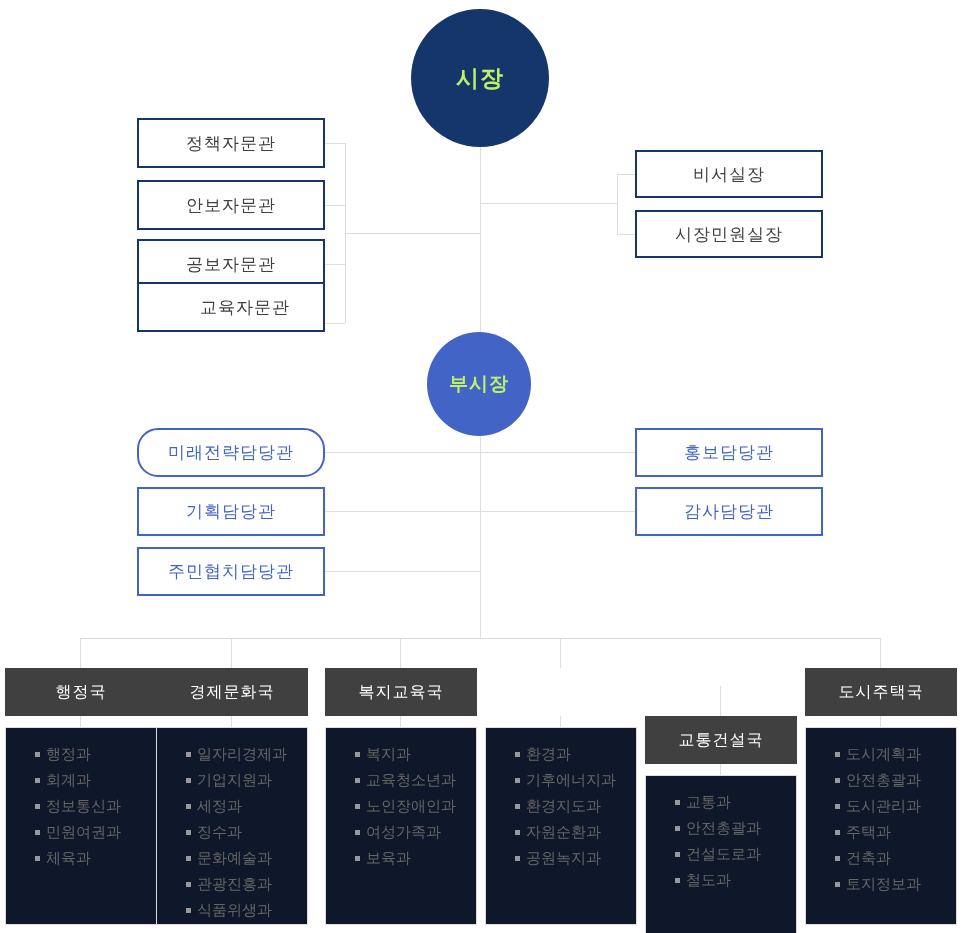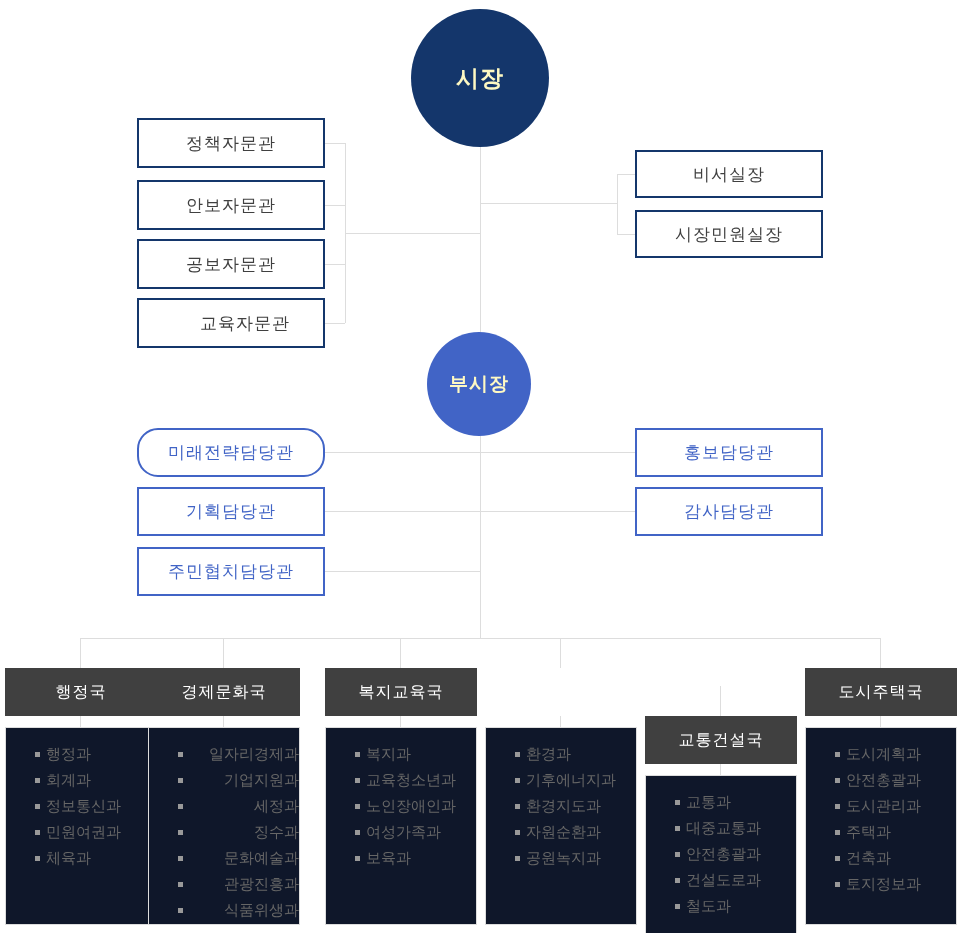--- a/index.html
+++ b/index.html
@@ -6,21 +6,21 @@
   body{font-family:"Liberation Sans","DejaVu Sans",sans-serif;}
   #stage{position:relative;width:965px;height:933px;background:#fff;overflow:hidden;}
 
   
   .ln{position:absolute;background:#dddddd;}
   .ln-h{height:1px;}
   .ln-v{width:1px;}
 
   
   .circle{position:absolute;border-radius:50%;display:flex;align-items:center;justify-content:center;
-          color:#fef9c3;font-weight:bold;letter-spacing:1px;}
+          color:#bef264;font-weight:bold;letter-spacing:1px;}
   .circle.mayor{left:411px;top:9px;width:138px;height:138px;background:#14366B;font-size:23px;}
   .circle.vice{left:427px;top:332px;width:104px;height:104px;background:#4164C6;font-size:19px;}
 
   
   .node{position:absolute;width:188px;background:#ffffff;display:flex;align-items:center;justify-content:center;
         box-sizing:border-box;font-size:17px;letter-spacing:1px;}
   .node.navy{border:2px solid #14366B;color:#404040;height:50px;}
   .node.royal{border:2px solid #4164C6;color:#4164C6;height:49px;}
 
   
@@ -69,21 +69,21 @@
 
   <div class="node navy" style="left:137px;top:118px;">
     <span>정책자문관</span>
   </div>
   <div class="node navy" style="left:137px;top:180px;">
     <span>안보자문관</span>
   </div>
   <div class="node navy" style="left:137px;top:239px;">
     <span>공보자문관</span>
   </div>
-  <div class="node navy" style="left:137px;top:298px;padding-left:28px;">
+  <div class="node navy" style="left:137px;top:282px;padding-left:28px;">
     <span>교육자문관</span>
   </div>
 
   <div class="node navy" style="left:635px;top:150px;height:48px;">
     <span>비서실장</span>
   </div>
   <div class="node navy" style="left:635px;top:210px;height:48px;">
     <span>시장민원실장</span>
   </div>
 
@@ -110,21 +110,21 @@
         <div class="dept-header">행정국</div>
         <div class="dept-stub" style="top: 78px; height: 11px;"></div>
         <div class="dept-list">
           <div class="dept-item"><span class="bullet"></span><span>행정과</span></div>
           <div class="dept-item"><span class="bullet"></span><span>회계과</span></div>
           <div class="dept-item"><span class="bullet"></span><span>정보통신과</span></div>
           <div class="dept-item"><span class="bullet"></span><span>민원여권과</span></div>
           <div class="dept-item"><span class="bullet"></span><span>체육과</span></div>
         </div>
       </div>
-      <div class="dept-col" style="left: 148px; text-align: right;">
+      <div class="dept-col" style="left: 156px;">
         <div class="dept-stub" style="top: 0px; height: 30px;"></div>
         <div class="dept-header">경제문화국</div>
         <div class="dept-stub" style="top: 78px; height: 11px;"></div>
         <div class="dept-list">
           <div class="dept-item"><span class="bullet"></span><span>일자리경제과</span></div>
           <div class="dept-item"><span class="bullet"></span><span>기업지원과</span></div>
           <div class="dept-item"><span class="bullet"></span><span>세정과</span></div>
           <div class="dept-item"><span class="bullet"></span><span>징수과</span></div>
           <div class="dept-item"><span class="bullet"></span><span>문화예술과</span></div>
           <div class="dept-item"><span class="bullet"></span><span>관광진흥과</span></div>
@@ -153,21 +153,20 @@
           <div class="dept-item"><span class="bullet"></span><span>자원순환과</span></div>
           <div class="dept-item"><span class="bullet"></span><span>공원녹지과</span></div>
         </div>
       </div>
       <div class="dept-col" style="left: 645px; margin-top: 48px;">
         <div class="dept-stub" style="top: 0px; height: 30px;"></div>
         <div class="dept-header">교통건설국</div>
         <div class="dept-stub" style="top: 78px; height: 11px;"></div>
         <div class="dept-list">
           <div class="dept-item"><span class="bullet"></span><span>교통과</span></div>
-          <div class="dept-item"><span class="bullet"></span><span>대중교통과</span></div>
           <div class="dept-item"><span class="bullet"></span><span>안전총괄과</span></div>
           <div class="dept-item"><span class="bullet"></span><span>건설도로과</span></div>
           <div class="dept-item"><span class="bullet"></span><span>철도과</span></div>
         </div>
       </div>
       <div class="dept-col" style="left: 805px;">
         <div class="dept-stub" style="top: 0px; height: 30px;"></div>
         <div class="dept-header">도시주택국</div>
         <div class="dept-stub" style="top: 78px; height: 11px;"></div>
         <div class="dept-list">

